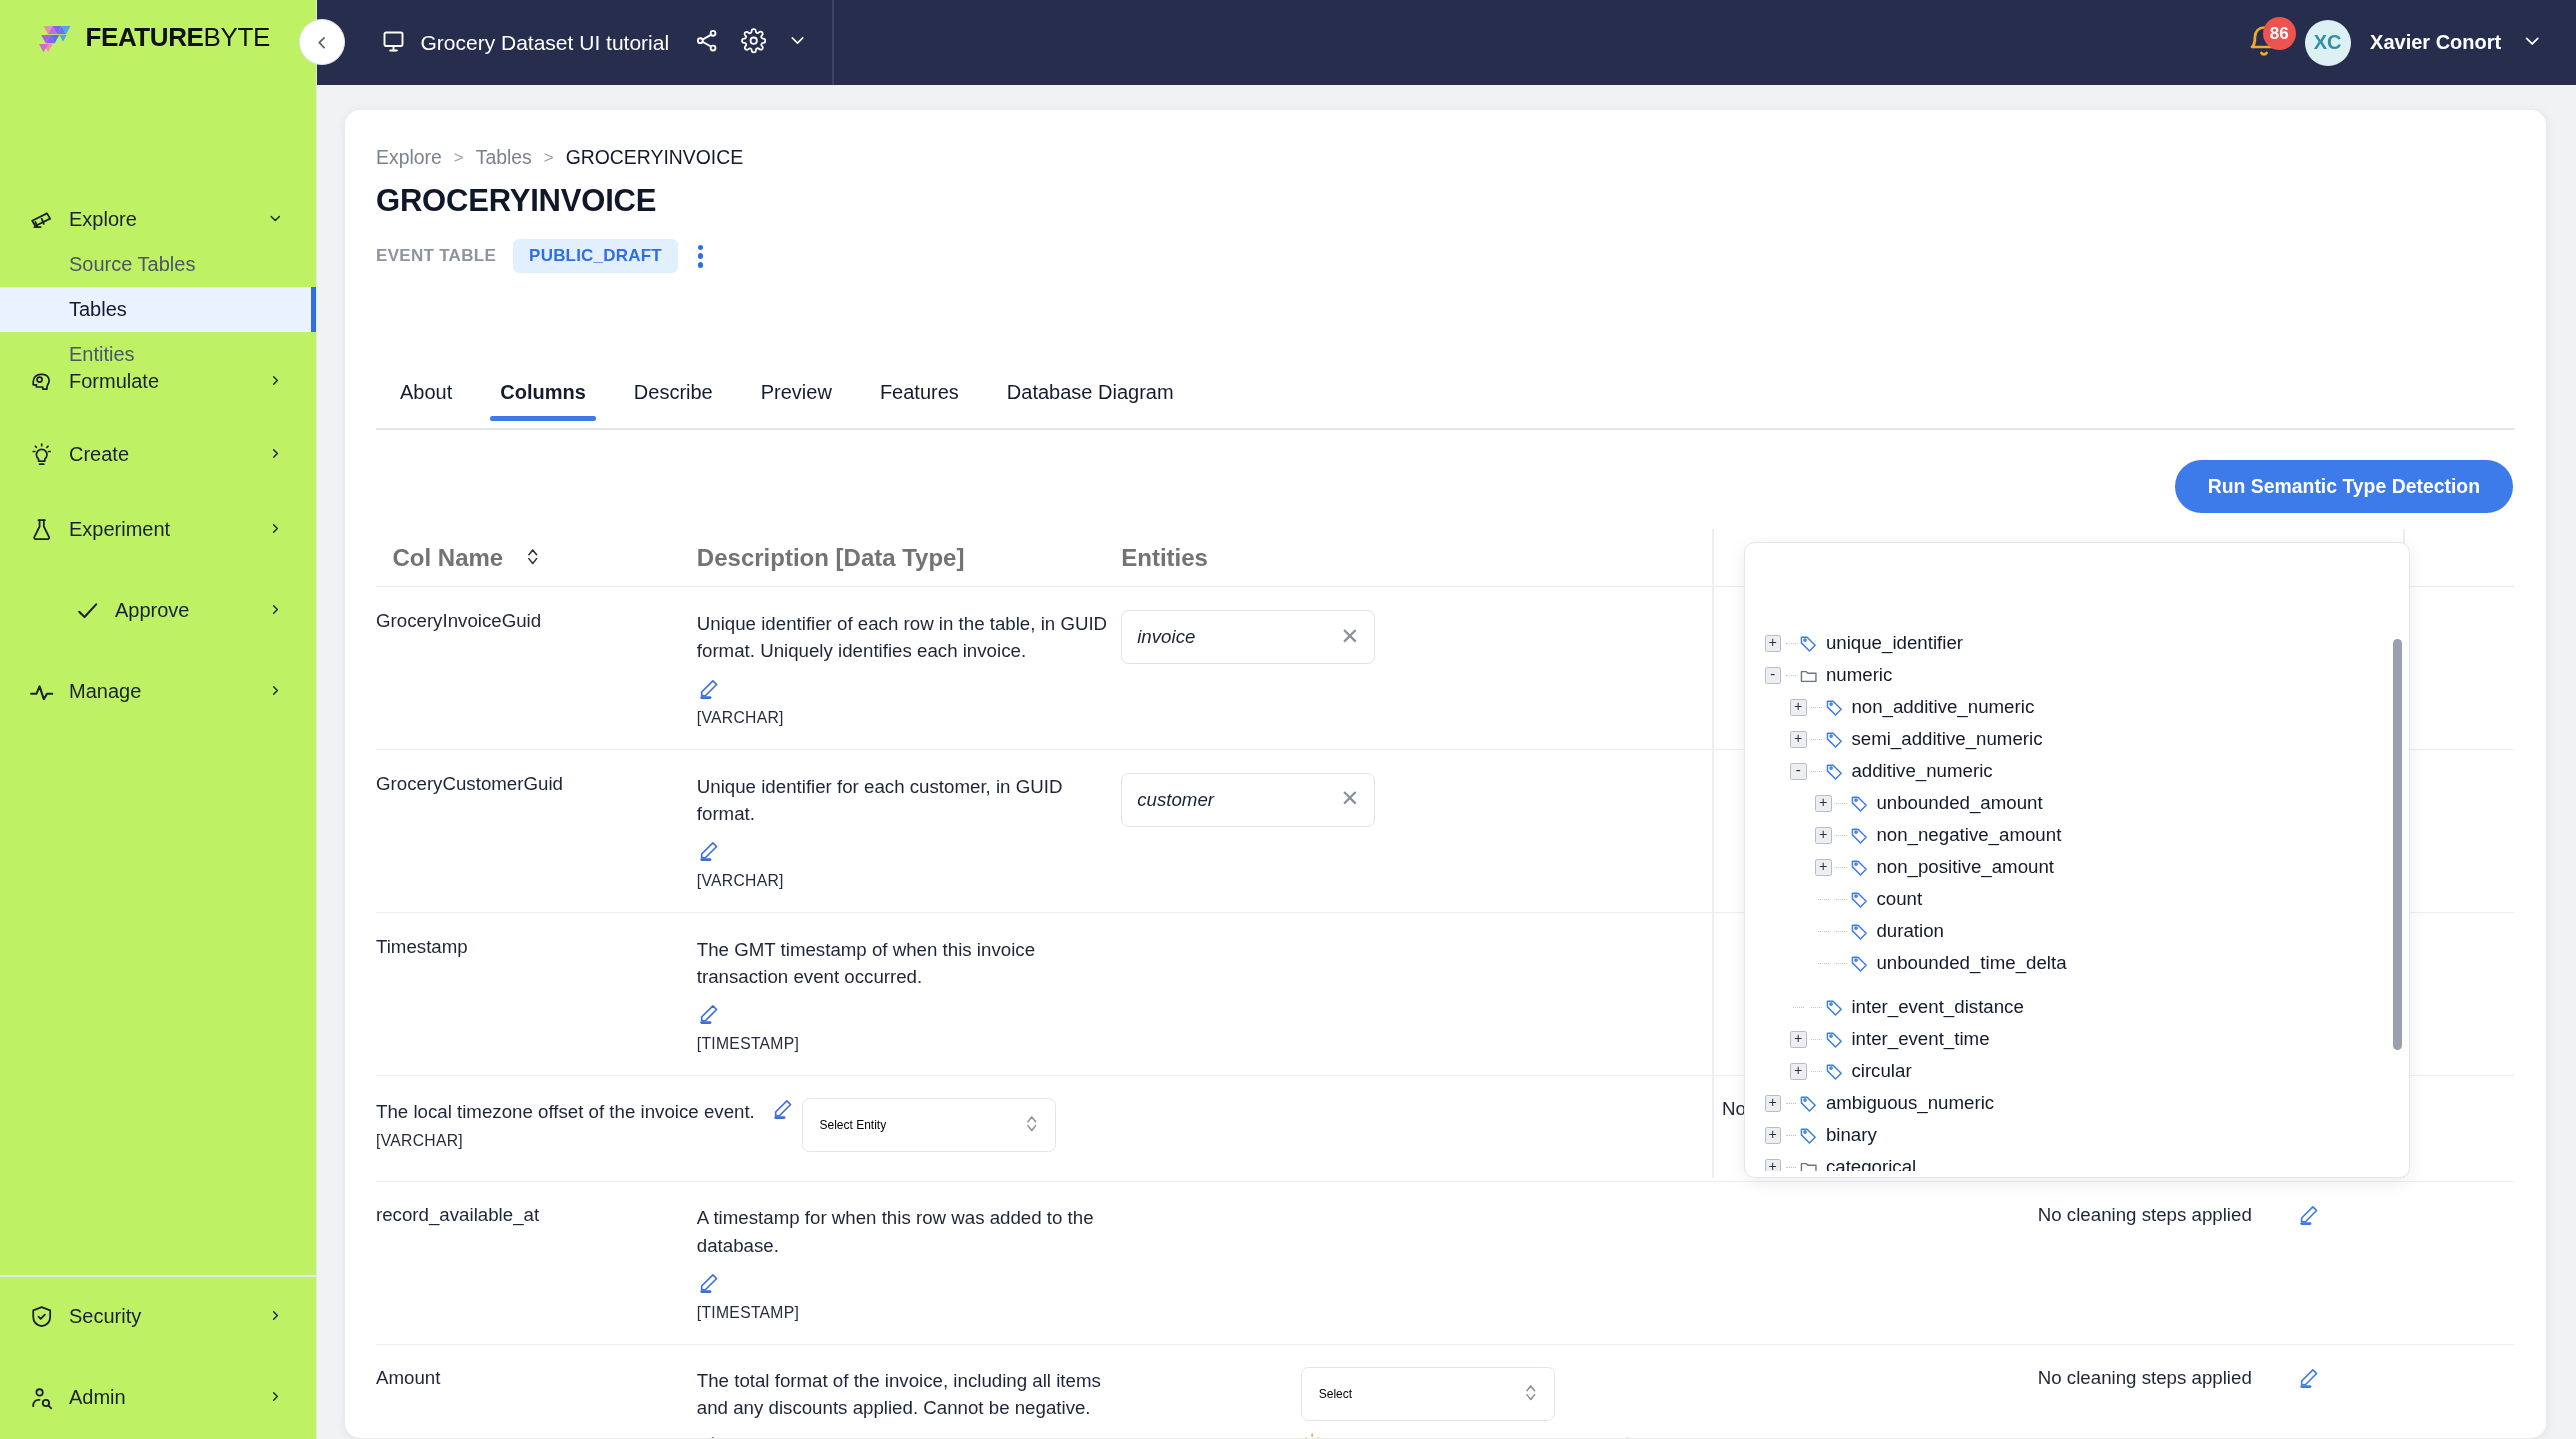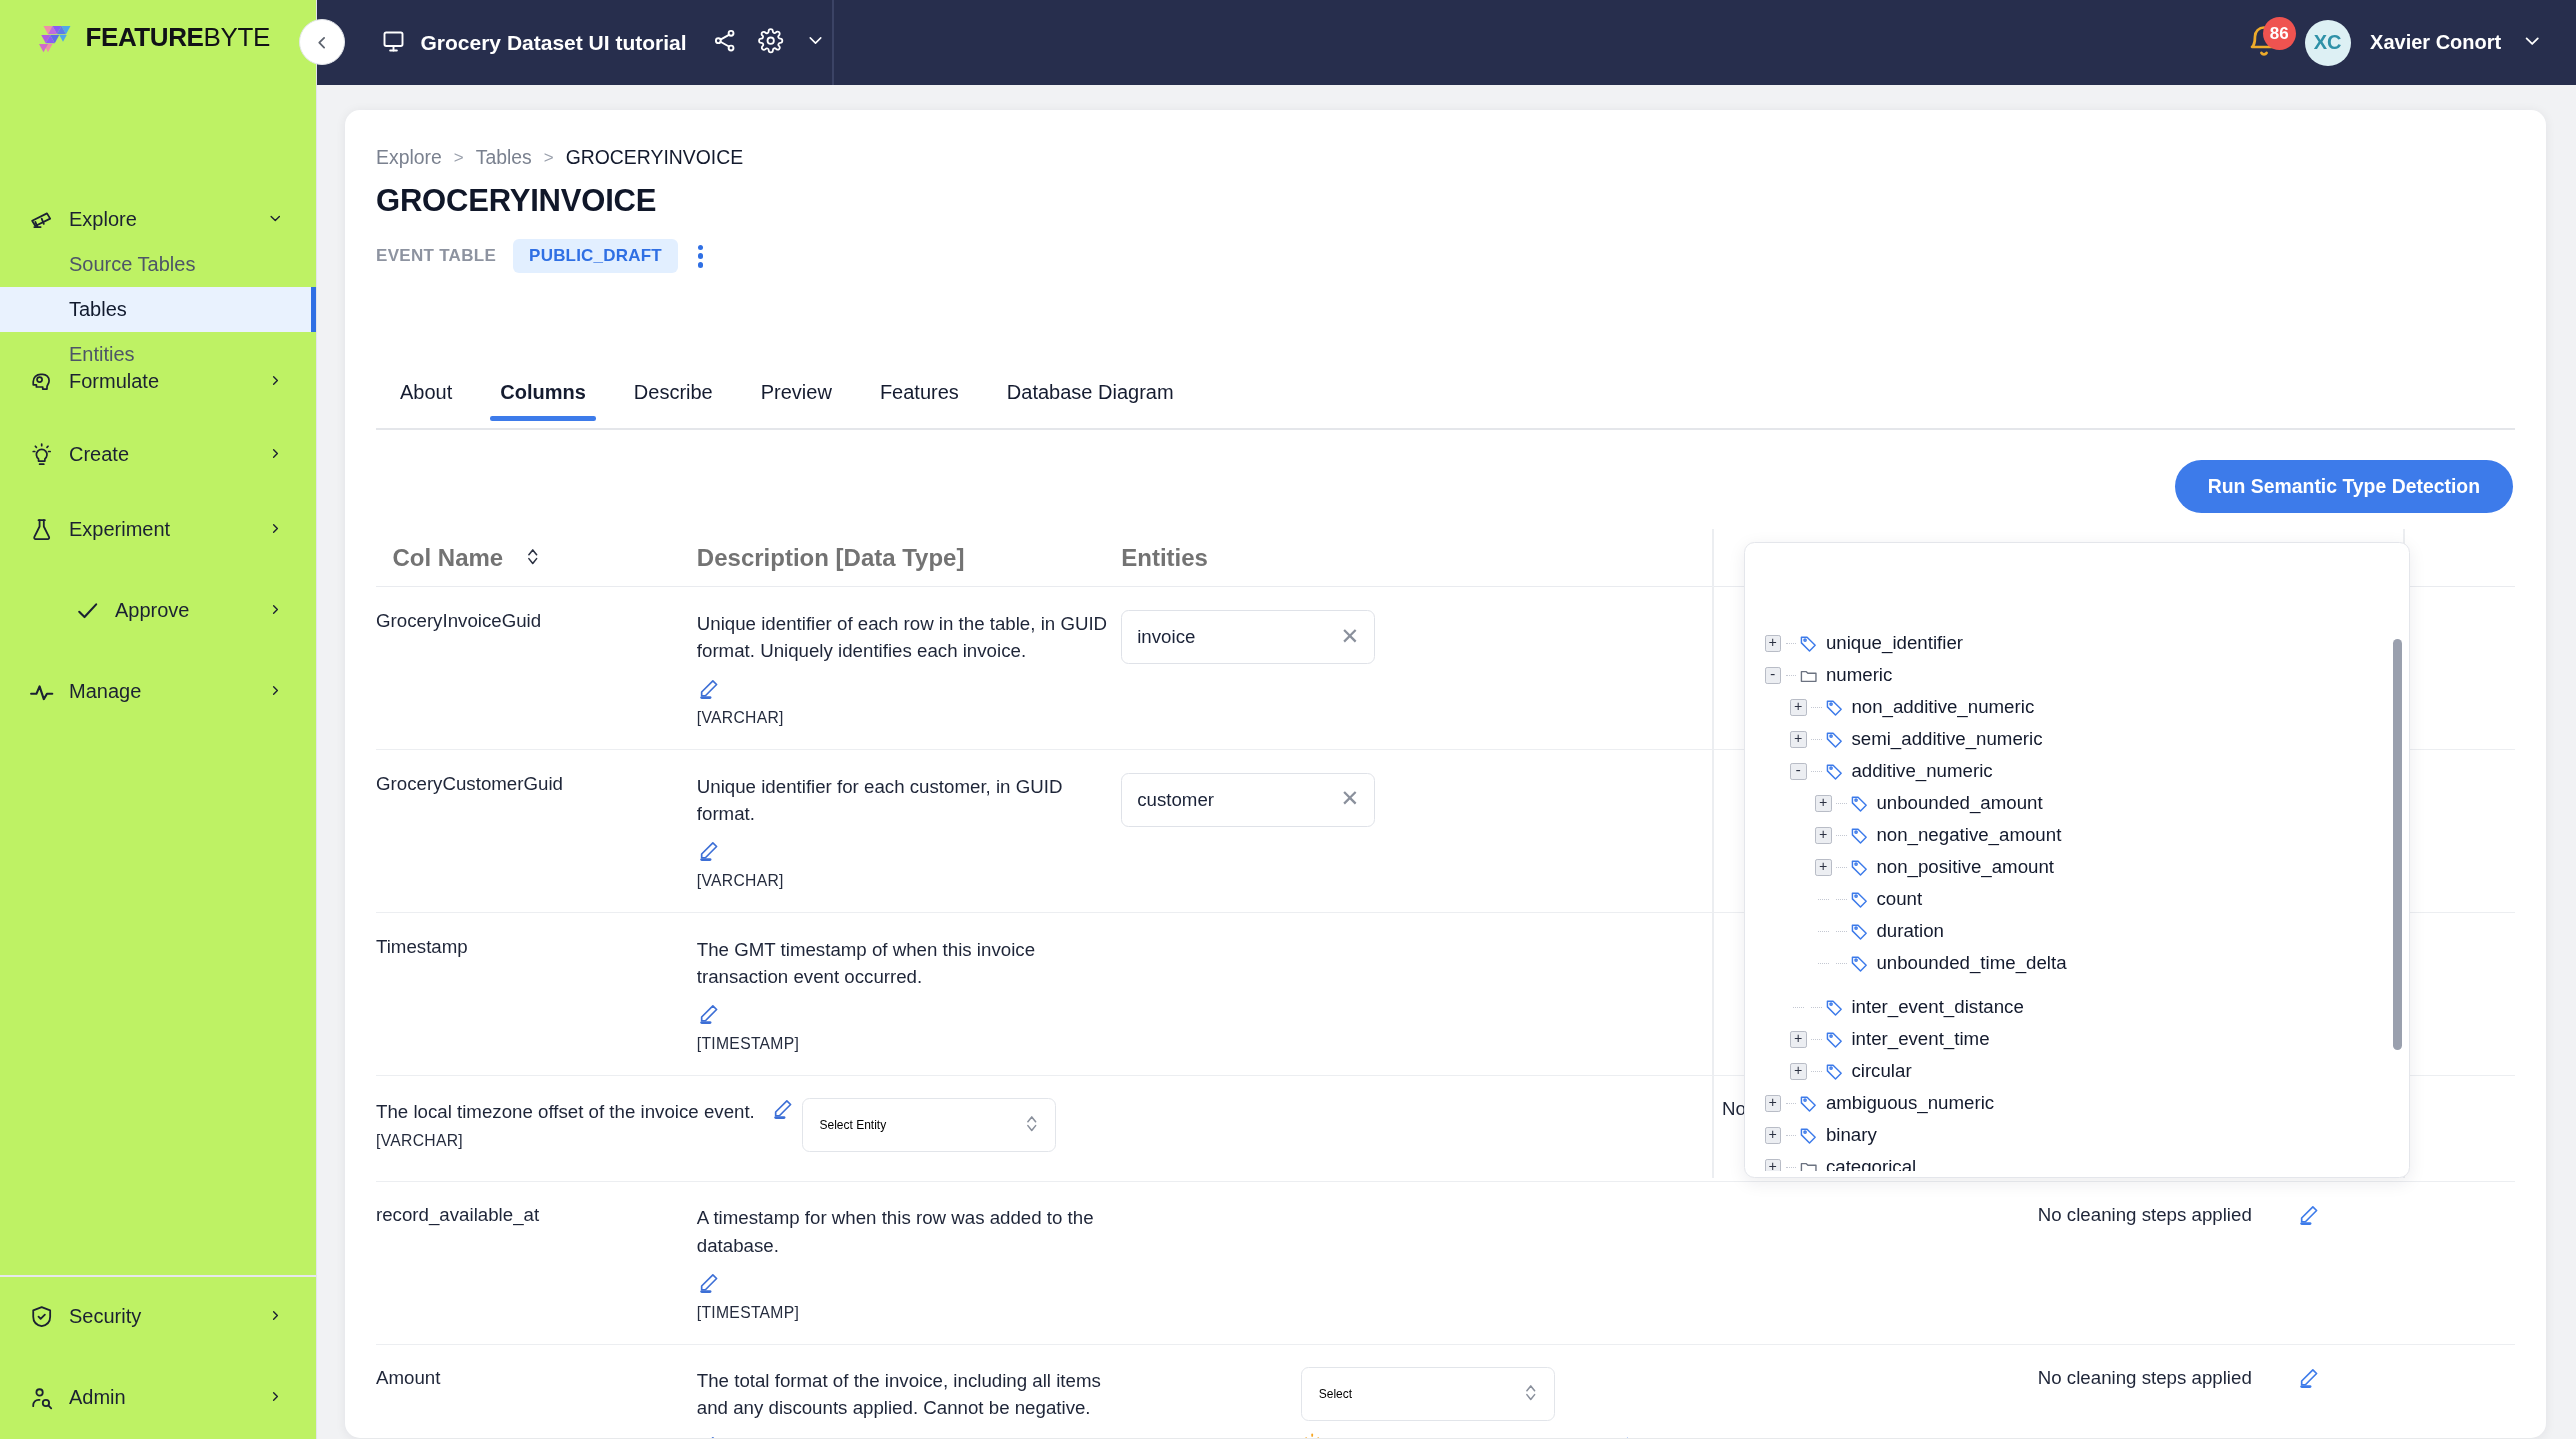--- a/index.html
+++ b/index.html
@@ -37,21 +37,21 @@
     content: ""; position: absolute; right: 0; top: 0; bottom: 0; width: 5.2px; background: #2f6fe4;
   }
   .side-div { position: absolute; left: 0; width: 316px; height: 1.5px; background: #e6e8ed; }
 
   
   #topbar {
     position: absolute; left: 317px; top: 0; width: 2259px; height: 85px;
     background: #272e4d; display: flex; align-items: center;
   }
   #topbar .sep { position: absolute; left: 515px; top: 0; bottom: 0; width: 2.2px; background: #3b4365; }
-  .tb-title { color: #ffffff; font-size: 21px; font-weight: 700; margin-left: 13.5px; }
+  .tb-title { color: #ffffff; font-size: 21px; font-weight: 400; margin-left: 13.5px; }
   .tb-icons { display: flex; align-items: center; gap: 21px; margin-left: 25.4px; }
   .collapse-btn {
     position: absolute; left: 299px; top: 19.4px; width: 46px; height: 46px; border-radius: 50%;
     background: #ffffff; border: 1.5px solid #e2e5ea; display: flex; align-items: center; justify-content: center;
     z-index: 10; cursor: pointer;
   }
   .tb-right { position: absolute; right: 33px; top: 0; height: 85px; display: flex; align-items: center; gap: 19.4px; }
   .bell-wrap { position: relative; width: 39px; height: 39px; }
   .bell-badge {
     position: absolute; right: -10.5px; top: -6px; min-width: 33px; height: 33px; border-radius: 16.5px;
@@ -117,21 +117,21 @@
   .cell { padding: 22.4px 0; }
   .colname { font-size: 18.7px; color: #1e2538; }
   .desc-txt { font-size: 18.7px; color: #1e2538; line-height: 1.45; }
   .dtype { font-size: 15.7px; color: #252c3e; letter-spacing: 0.3px; margin-top: 6px; }
   .edit-ico { margin-top: 13.5px; display: inline-block; cursor: pointer; }
 
   .ent-box {
     width: 254px; height: 54px; border: 1.5px solid #dfe2e8; border-radius: 7.5px;
     display: flex; align-items: center; justify-content: space-between; padding: 0 15px; background: #fff;
   }
-  .ent-box .v { font-size: 18.7px; color: #1b2338; }
+  .ent-box .v { font-size: 18.7px; color: #1b2338; font-style: italic; }
   .x-btn { color: #8a909c; font-size: 22.4px; line-height: 1; cursor: pointer; }
 
   
   .tree-panel {
     position: absolute; left: 1399px; top: 432px; width: 666px; height: 636px;
     background: #ffffff; border: 1.5px solid #e4e6eb; border-radius: 10.5px;
     box-shadow: 0 4.5px 16.5px rgba(20,25,45,0.08); z-index: 40; overflow: hidden;
   }
   .tree-search {
     position: absolute; left: 16.5px; top: 16.5px; width: 633px; height: 54px;

